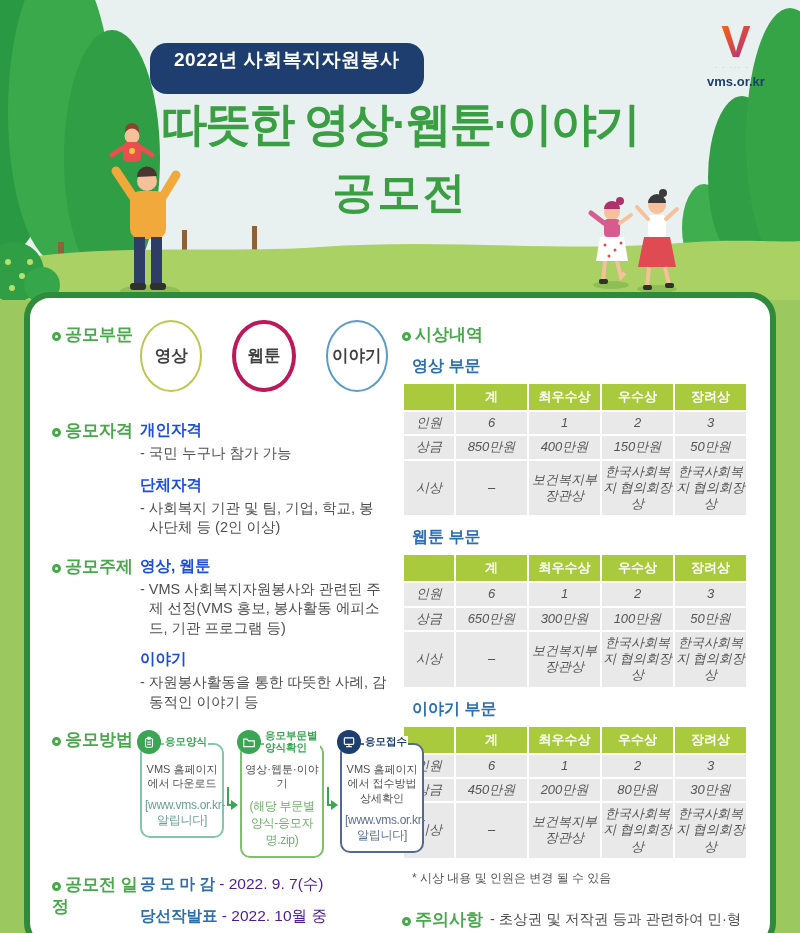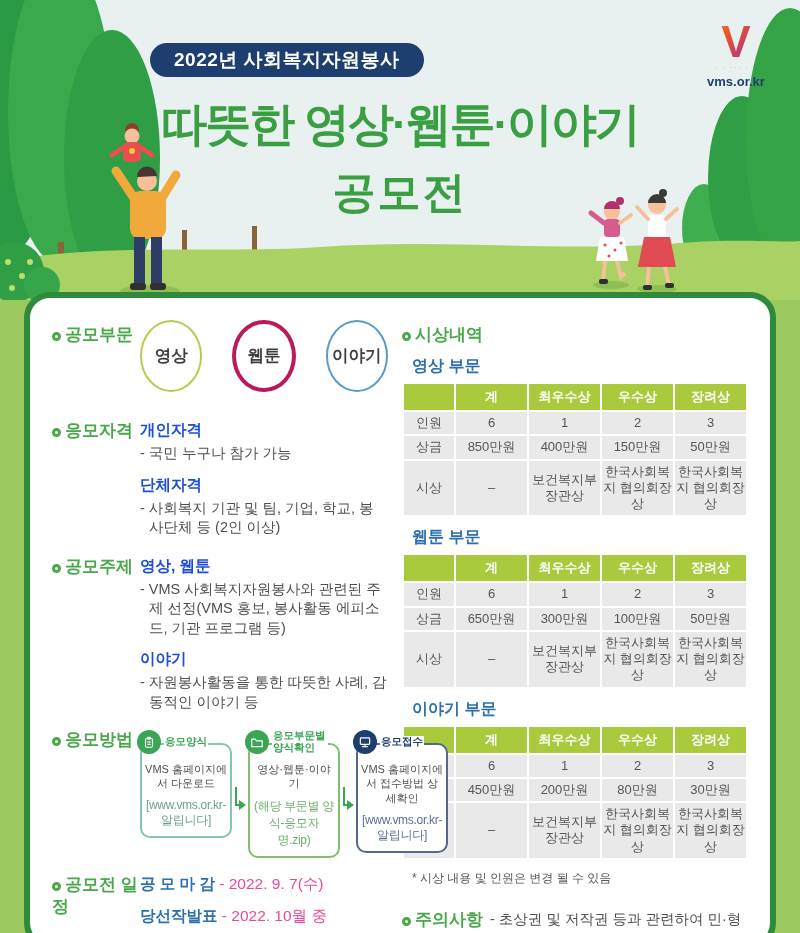--- a/index.html
+++ b/index.html
@@ -6,21 +6,21 @@
   *{box-sizing:border-box;}
   .poster{
     position:relative;width:800px;height:933px;margin:0 auto;
     background:#e9f1f0;overflow:hidden;
     font-family:"Liberation Sans","DejaVu Sans",sans-serif;
   }
   
   .scene{position:absolute;top:0;left:0;}
   .bottom-bg{position:absolute;left:0;right:0;top:300px;bottom:0;background:#9cc95f;}
   .badge{
-    position:absolute;left:150px;top:43px;height:34px;line-height:33px;
+    position:absolute;left:150px;top:43px;height:51px;line-height:33px;
     padding:0 24px;border-radius:17px;background:#1d3e6e;color:#fff;
     font-size:19px;font-weight:bold;letter-spacing:0.5px;
   }
   .title{position:absolute;left:0;right:0;top:94px;text-align:center;
     color:#3a9e42;font-weight:800;font-size:46px;letter-spacing:-2px;}
   .title2{position:absolute;left:0;right:0;top:164px;text-align:center;
     color:#3a9e42;font-weight:800;font-size:43px;letter-spacing:2px;}
   .vms{position:absolute;right:16px;top:20px;width:96px;text-align:center;}
   .vms-v{
     font-size:44px;font-weight:800;line-height:44px;
@@ -52,49 +52,49 @@
   .circle.c0{border:2px solid #bcc84e;}
   .circle.c1{border:4px solid #be185d;}
   .circle.c2{border:2px solid #5b9bc8;}
   
   .grp{margin-bottom:11px;}
   .grp:last-child{margin-bottom:0;}
   .grp-head{color:#1d4ed8;font-weight:bold;font-size:15.5px;margin-bottom:3px;}
   .grp-line{color:#4f4f4f;font-size:14.5px;line-height:1.35;padding-left:9px;text-indent:-9px;}
   
   .steps{display:flex;gap:2px;margin-top:2px;}
-  .step{width:92px;flex:none;position:relative;margin-top:12px;}
+  .step{width:84px;flex:none;position:relative;margin-top:12px;}
   .step-head{position:absolute;top:-13px;left:-3px;display:flex;align-items:center;gap:3px;z-index:2;}
   .step-ico{width:24px;height:24px;border-radius:50%;display:flex;align-items:center;justify-content:center;flex:none;}
   .step-ico.green{background:#3aa553;}
   .step-ico.navy{background:#1d3e6e;}
   .step-tag{font-size:10.5px;font-weight:bold;line-height:1.1;background:#fff;padding:0 1px;}
   .step-tag.green{color:#3aa553;}
   .step-tag.navy{color:#1d3e6e;}
   .step-box{border-radius:10px;padding:17px 3px 7px;text-align:center;min-height:74px;background:#fff;}
   .step:nth-child(1) .step-box{border:2px solid #83c6ab;}
   .step:nth-child(3) .step-box{border:2px solid #7fc06c;text-align:center;}
   .step:nth-child(5) .step-box{border:2px solid #56688f;}
   .step-text{font-size:11px;color:#4f4f4f;line-height:1.35;}
   .step-small{font-size:12px;letter-spacing:-0.3px;margin-top:7px;}
   .step:nth-child(1) .step-small{color:#6b9f94;}
   .step:nth-child(3) .step-small{color:#6faf6b;}
   .step:nth-child(5) .step-small{color:#5d6f95;}
   .arrow{flex:none;margin-top:56px;}
   
   .sched-item{margin-bottom:12px;font-size:15.5px;line-height:1.3;}
   .sched-key{color:#2d6fad;font-weight:bold;}
-  .sched-val{color:#ec4899;}
+  .sched-val{color:#4c1d95;}
   
   .award-group{margin:8px 0 10px;}
   .award-title{color:#2d6fad;font-weight:bold;font-size:16px;margin:0 0 5px 10px;}
   table.award{border-collapse:separate;border-spacing:2px;width:100%;table-layout:fixed;}
   table.award col.c0{width:50px;}
   table.award th{background:#a8ca3c;color:#fff;font-weight:bold;font-size:13px;padding:4px 1px;}
-  table.award td{background:#e9e9e9;color:#555;font-size:13px;text-align:center;padding:3px 1px;line-height:1.25;}
+  table.award td{background:#e9e9e9;color:#555;font-size:13px;text-align:center;padding:3px 1px;line-height:1.25;font-style:italic;}
   .award-note{font-size:12px;color:#555;margin:4px 0 22px 10px;}
   
   .cautions{margin-bottom:20px;}
   .caution-item{color:#4f4f4f;font-size:14.5px;line-height:1.4;margin-bottom:10px;padding-left:10px;text-indent:-10px;}
   
   .s-cat{margin-bottom:28px;}
   .s-elig{margin-bottom:18px;}
   .s-theme{margin-bottom:16px;}
   .s-how{margin-bottom:16px;}
   

